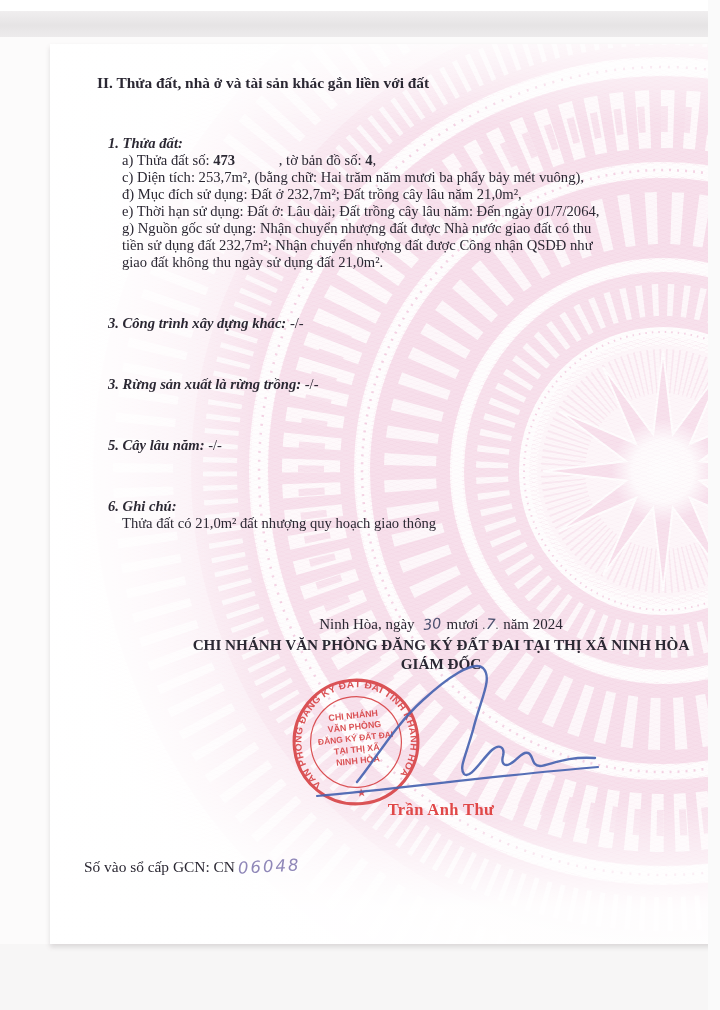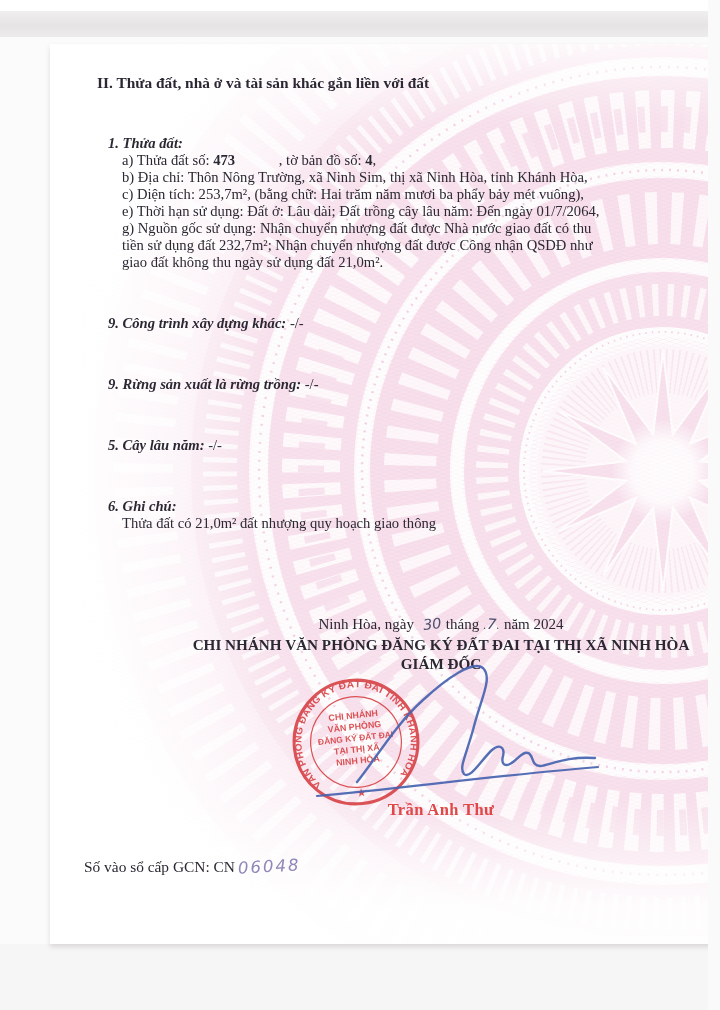--- a/index.html
+++ b/index.html
@@ -96,39 +96,39 @@
 
     <div class="fade"></div>
 
     <div class="content">
 
       <div class="section">
         <div class="heading">II. Thửa đất, nhà ở và tài sản khác gắn liền với đất</div>
         <div>
             <div class="line num"><span class="s-bi">1. Thửa đất:</span></div>
             <div class="line item"><span>a) Thửa đất số: </span><span class="s-v">473</span><span>&nbsp;&nbsp;&nbsp;&nbsp;&nbsp;&nbsp;&nbsp;&nbsp;&nbsp;&nbsp;&nbsp;&nbsp;, tờ bản đồ số: </span><span class="s-v">4</span><span>,</span></div>
-            <div class="line item"><span>b) Địa chỉ: Thôn Nông Trường, xã Ninh Sim, thị xã Ninh Hòa, tỉnh Khánh Hòa,</span></div>
             <div class="line item"><span>c) Diện tích: 253,7m², (bằng chữ: Hai trăm năm mươi ba phẩy bảy mét vuông),</span></div>
+            <div class="line item"><span>đ) Mục đích sử dụng: Đất ở 232,7m²; Đất trồng cây lâu năm 21,0m²,</span></div>
             <div class="line item"><span>e) Thời hạn sử dụng: Đất ở: Lâu dài; Đất trồng cây lâu năm: Đến ngày 01/7/2064,</span></div>
             <div class="line item"><span>g) Nguồn gốc sử dụng: Nhận chuyển nhượng đất được Nhà nước giao đất có thu</span></div>
             <div class="line item"><span>tiền sử dụng đất 232,7m²; Nhận chuyển nhượng đất được Công nhận QSDĐ như</span></div>
             <div class="line item"><span>giao đất không thu ngày sử dụng đất 21,0m².</span></div>
-            <div class="line num"><span class="s-bi">9. Công trình xây dựng khác: </span><span>-/-</span></div>
-            <div class="line num"><span class="s-bi">9. Rừng sản xuất là rừng trồng: </span><span>-/-</span></div>
+            <div class="line num"><span class="s-bi">3. Công trình xây dựng khác: </span><span>-/-</span></div>
+            <div class="line num"><span class="s-bi">3. Rừng sản xuất là rừng trồng: </span><span>-/-</span></div>
             <div class="line num"><span class="s-bi">5. Cây lâu năm: </span><span>-/-</span></div>
             <div class="line num"><span class="s-bi">6. Ghi chú:</span></div>
             <div class="line item"><span>Thửa đất có 21,0m² đất nhượng quy hoạch giao thông</span></div>
           </div>
       </div>
 
       <div class="issue">
         <div class="date-line">
           <span>Ninh Hòa, ngày</span>
           <span class="hw hw-day">30</span>
-          <span>tháng</span>
+          <span>mươi</span>
           <span class="dots">.</span><span class="hw hw-month">7</span><span class="dots">.</span>
           <span>năm 2024</span>
         </div>
         <div class="office">CHI NHÁNH VĂN PHÒNG ĐĂNG KÝ ĐẤT ĐAI TẠI THỊ XÃ NINH HÒA</div>
         <div class="gd">GIÁM ĐỐC</div>
       </div>
 
       <svg class="stamp" viewBox="0 0 128 128">
         <circle cx="64" cy="64" r="60" fill="none" stroke="#d8474a" stroke-width="3"></circle>
         <circle cx="64" cy="64" r="44" fill="none" stroke="#d8474a" stroke-width="1.2"></circle>

